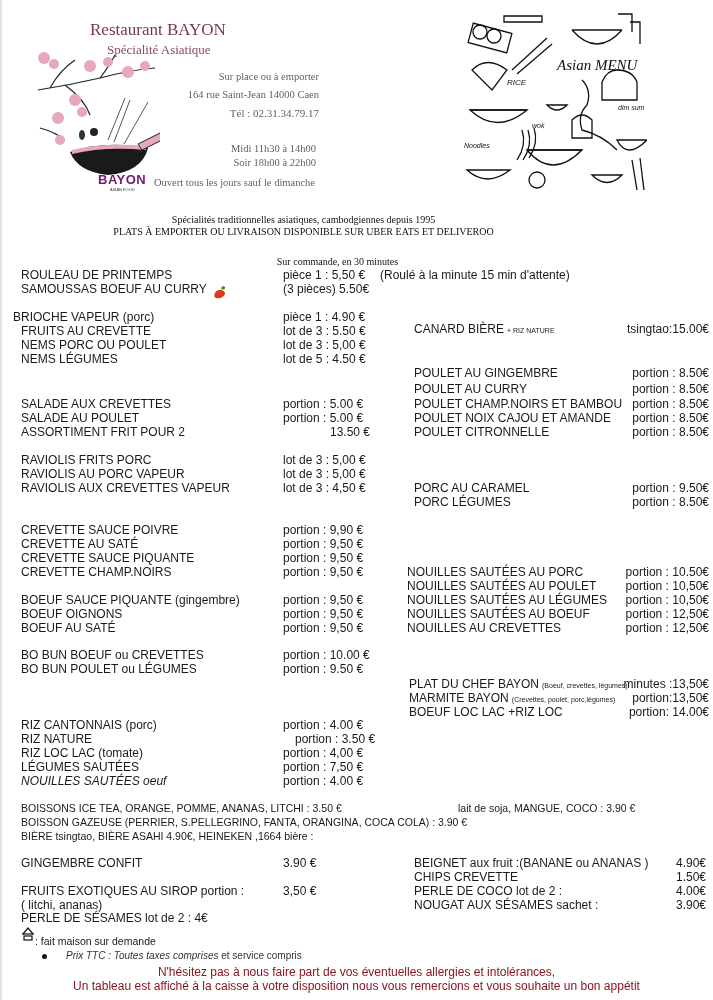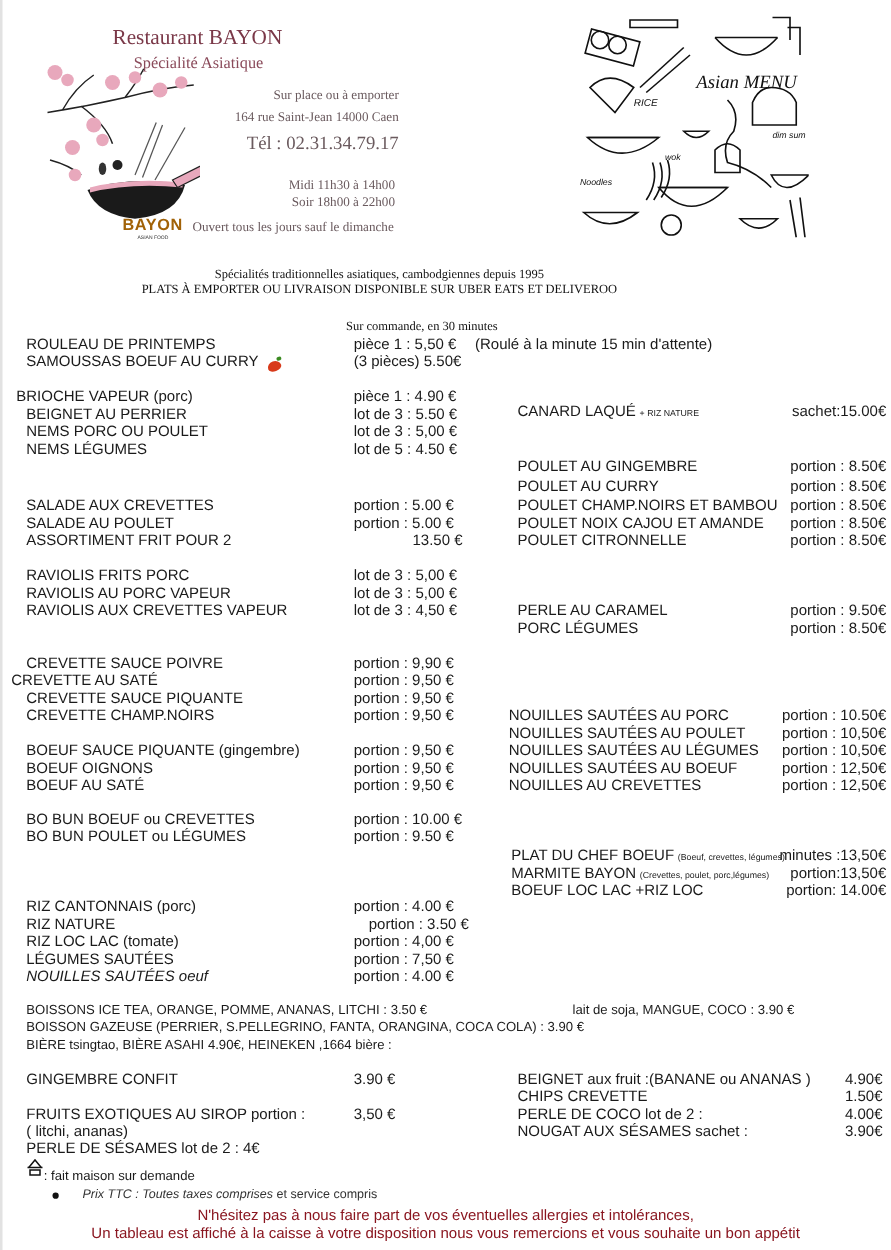--- a/index.html
+++ b/index.html
@@ -2,21 +2,21 @@
 <html><head>
 <meta charset="utf-8">
 <style>
   html, body { margin:0; padding:0; background:#ffffff; }
   body { width:713px; height:1000px; position:relative; overflow:hidden; font-family:"Liberation Sans", sans-serif; color:#1a1a1a; }
   .page-edge { position:absolute; left:0; top:0; width:2px; height:1000px; background:#e2e2e2; }
   .abs { position:absolute; white-space:nowrap; }
   .brand-title { left:90px; top:20px; font-size:17px; color:#7a3848; font-family:"Liberation Serif", serif; }
   .brand-sub { left:107px; top:42px; font-size:13px; color:#8a4a5a; font-family:"Liberation Serif", serif; }
   .info { font-family:"Liberation Serif", serif; font-size:10.5px; color:#6a5a5e; text-align:right; }
-  .logo-word { left:98px; top:172px; font-size:13px; font-weight:bold; color:#a16207; letter-spacing:0.5px; }
+  .logo-word { left:98px; top:172px; font-size:13px; font-weight:bold; color:#701a75; letter-spacing:0.5px; }
   .logo-tag { left:110px; top:187px; font-size:4px; color:#333; }
   .intro { left:0; width:607px; text-align:center; font-family:"Liberation Serif", serif; font-size:10px; color:#111; }
   .row { font-size:12px; line-height:14px; }
   .small { font-size:7px; }
   .drink { font-size:10.5px; }
   .red { color:#8a1620; }
   .chili { display:inline-block; width:11px; height:8px; background:#d83a1a; border-radius:50% 50% 50% 50% / 60% 60% 40% 40%; transform:rotate(-20deg); vertical-align:middle; position:relative; }
   .chili::after { content:""; position:absolute; right:-2px; top:-2px; width:4px; height:3px; background:#3a8a20; border-radius:2px; }
 </style>
 </head>
@@ -54,21 +54,21 @@
     <path d="M42 110 Q75 102 116 106 L116 110 Q75 106 42 114 Z" fill="#e8a8bc"></path>
     <path d="M108 104 L140 88 L144 94 L112 110 Z" fill="#e8a8bc" stroke="#222" stroke-width="1"></path>
     <circle cx="64" cy="92" r="4" fill="#222"></circle>
     <ellipse cx="52" cy="95" rx="3" ry="5" fill="#333"></ellipse>
   </svg>
 </div>
 <div class="abs brand-title">Restaurant BAYON</div>
 <div class="abs brand-sub">Spécialité Asiatique</div>
 <div class="abs info" style="right:394px;top:71px;">Sur place ou à emporter</div>
 <div class="abs info" style="right:394px;top:89px;">164 rue Saint-Jean 14000  Caen</div>
-<div class="abs info" style="right:394px;top:107px;font-size:15px;">Tél : 02.31.34.79.17</div>
+<div class="abs info" style="right:394px;top:107px;font-size:11px;">Tél : 02.31.34.79.17</div>
 <div class="abs info" style="right:397px;top:143px;">Midi 11h30 à 14h00</div>
 <div class="abs info" style="right:397px;top:157px;">Soir 18h00 à 22h00</div>
 <div class="abs info" style="left:154px;top:177px;text-align:left;">Ouvert tous les jours sauf le dimanche</div>
 <div class="abs logo-word">BAYON</div>
 <div class="abs logo-tag">ASIAN FOOD</div>
 
 <div style="position:absolute;left:462px;top:10px;width:185px;height:180px;">
   <svg width="185" height="180" viewBox="0 0 185 180">
     <g stroke="#111" stroke-width="1.3" fill="none">
       <rect x="8" y="18" width="40" height="20" transform="rotate(15 28 28)"></rect>
@@ -111,41 +111,41 @@
 
 <div id="left-col">
     <div class="abs row" style="left:21px;top:268px;">ROULEAU DE PRINTEMPS</div>
     <div class="abs row" style="left:283px;top:268px;text-align:right;">pièce 1 : 5,50 €</div>
     <div class="abs row" style="left:380px;top:268px;">(Roulé à la minute 15 min d'attente)</div>
     <div class="abs row" style="left:21px;top:282px;">SAMOUSSAS BOEUF AU CURRY</div>
     <span class="abs" style="left:214px;top:284px;"><span class="chili"></span></span>
     <div class="abs row" style="left:283px;top:282px;">(3 pièces) 5.50€</div>
     <div class="abs row" style="left:13px;top:310px;">BRIOCHE VAPEUR (porc)</div>
     <div class="abs row" style="left:283px;top:310px;">pièce 1 : 4.90 €</div>
-    <div class="abs row" style="left:21px;top:324px;">BEIGNET AU PERRIER</div>
+    <div class="abs row" style="left:21px;top:324px;">FRUITS AU CREVETTE</div>
     <div class="abs row" style="left:283px;top:324px;">lot de 3 : 5.50 €</div>
     <div class="abs row" style="left:21px;top:338px;">NEMS PORC OU POULET</div>
     <div class="abs row" style="left:283px;top:338px;">lot de 3 : 5,00 €</div>
     <div class="abs row" style="left:21px;top:352px;">NEMS LÉGUMES</div>
     <div class="abs row" style="left:283px;top:352px;">lot de 5 : 4.50 €</div>
     <div class="abs row" style="left:21px;top:397px;">SALADE AUX CREVETTES</div>
     <div class="abs row" style="left:283px;top:397px;">portion  :  5.00 €</div>
     <div class="abs row" style="left:21px;top:411px;">SALADE AU POULET</div>
     <div class="abs row" style="left:283px;top:411px;">portion  :  5.00 €</div>
     <div class="abs row" style="left:21px;top:425px;text-align:right;">ASSORTIMENT FRIT POUR 2</div>
     <div class="abs row" style="left:330px;top:425px;">13.50 €</div>
     <div class="abs row" style="left:21px;top:453px;">RAVIOLIS FRITS PORC</div>
     <div class="abs row" style="left:283px;top:453px;">lot de 3 : 5,00 €</div>
     <div class="abs row" style="left:21px;top:467px;">RAVIOLIS AU PORC VAPEUR</div>
     <div class="abs row" style="left:283px;top:467px;">lot de 3 : 5,00 €</div>
     <div class="abs row" style="left:21px;top:481px;">RAVIOLIS AUX CREVETTES VAPEUR</div>
     <div class="abs row" style="left:283px;top:481px;">lot de 3 : 4,50 €</div>
     <div class="abs row" style="left:21px;top:523px;">CREVETTE SAUCE POIVRE</div>
     <div class="abs row" style="left:283px;top:523px;">portion  : 9,90 €</div>
-    <div class="abs row" style="left:9px;top:537px;">CREVETTE AU SATÉ</div>
+    <div class="abs row" style="left:21px;top:537px;">CREVETTE AU SATÉ</div>
     <div class="abs row" style="left:283px;top:537px;">portion  : 9,50 €</div>
     <div class="abs row" style="left:21px;top:551px;">CREVETTE SAUCE PIQUANTE</div>
     <div class="abs row" style="left:283px;top:551px;">portion  : 9,50 €</div>
     <div class="abs row" style="left:21px;top:565px;">CREVETTE CHAMP.NOIRS</div>
     <div class="abs row" style="left:283px;top:565px;">portion  : 9,50 €</div>
     <div class="abs row" style="left:21px;top:593px;">BOEUF SAUCE PIQUANTE  (gingembre)</div>
     <div class="abs row" style="left:283px;top:593px;">portion : 9,50 €</div>
     <div class="abs row" style="left:21px;top:607px;">BOEUF OIGNONS</div>
     <div class="abs row" style="left:283px;top:607px;">portion : 9,50 €</div>
     <div class="abs row" style="left:21px;top:621px;">BOEUF AU SATÉ</div>
@@ -160,47 +160,47 @@
     <div class="abs row" style="left:283px;top:732px;padding-left:12px;">portion :  3.50 €</div>
     <div class="abs row" style="left:21px;top:746px;">RIZ LOC LAC (tomate)</div>
     <div class="abs row" style="left:283px;top:746px;">portion  : 4,00 €</div>
     <div class="abs row" style="left:21px;top:760px;">LÉGUMES SAUTÉES</div>
     <div class="abs row" style="left:283px;top:760px;">portion  : 7,50 €</div>
     <div class="abs row" style="left:21px;top:774px;font-style:italic;">NOUILLES SAUTÉES oeuf</div>
     <div class="abs row" style="left:283px;top:774px;">portion : 4.00 €</div>
   </div>
 
 <div id="right-col">
-    <div class="abs row" style="left:414px;top:322px;"><span>CANARD LAQUÉ</span><span class="small" style="margin-left: 3px;">+ RIZ NATURE</span></div>
-    <div class="abs row" style="right:4px;top:322px;text-align:right;">sachet:15.00€</div>
+    <div class="abs row" style="left:414px;top:322px;"><span>CANARD BIÈRE</span><span class="small" style="margin-left: 3px;">+ RIZ NATURE</span></div>
+    <div class="abs row" style="right:4px;top:322px;text-align:right;">tsingtao:15.00€</div>
     <div class="abs row" style="left:414px;top:366px;"><span>POULET AU GINGEMBRE</span></div>
     <div class="abs row" style="right:4px;top:366px;text-align:right;">portion : 8.50€</div>
     <div class="abs row" style="left:414px;top:382px;"><span>POULET AU CURRY</span></div>
     <div class="abs row" style="right:4px;top:382px;text-align:right;">portion : 8.50€</div>
     <div class="abs row" style="left:414px;top:397px;"><span>POULET CHAMP.NOIRS ET BAMBOU</span></div>
     <div class="abs row" style="right:4px;top:397px;text-align:right;">portion : 8.50€</div>
     <div class="abs row" style="left:414px;top:411px;"><span>POULET NOIX CAJOU ET AMANDE</span></div>
     <div class="abs row" style="right:4px;top:411px;text-align:right;">portion : 8.50€</div>
     <div class="abs row" style="left:414px;top:425px;"><span>POULET CITRONNELLE</span></div>
     <div class="abs row" style="right:4px;top:425px;text-align:right;">portion : 8.50€</div>
-    <div class="abs row" style="left:414px;top:481px;"><span>PERLE AU CARAMEL</span></div>
+    <div class="abs row" style="left:414px;top:481px;"><span>PORC AU CARAMEL</span></div>
     <div class="abs row" style="right:4px;top:481px;text-align:right;">portion : 9.50€</div>
     <div class="abs row" style="left:414px;top:495px;"><span>PORC LÉGUMES</span></div>
     <div class="abs row" style="right:4px;top:495px;text-align:right;">portion : 8.50€</div>
     <div class="abs row" style="left:407px;top:565px;"><span>NOUILLES SAUTÉES AU PORC</span></div>
     <div class="abs row" style="right:4px;top:565px;text-align:right;">portion : 10.50€</div>
     <div class="abs row" style="left:407px;top:579px;"><span>NOUILLES SAUTÉES AU POULET</span></div>
     <div class="abs row" style="right:4px;top:579px;text-align:right;">portion : 10,50€</div>
     <div class="abs row" style="left:407px;top:593px;"><span>NOUILLES SAUTÉES AU LÉGUMES</span></div>
     <div class="abs row" style="right:4px;top:593px;text-align:right;">portion : 10,50€</div>
     <div class="abs row" style="left:407px;top:607px;"><span>NOUILLES SAUTÉES AU BOEUF</span></div>
     <div class="abs row" style="right:4px;top:607px;text-align:right;">portion : 12,50€</div>
     <div class="abs row" style="left:407px;top:621px;"><span>NOUILLES AU CREVETTES</span></div>
     <div class="abs row" style="right:4px;top:621px;text-align:right;">portion : 12,50€</div>
-    <div class="abs row" style="left:409px;top:677px;"><span>PLAT DU CHEF BOEUF</span><span class="small" style="margin-left: 3px;">(Boeuf, crevettes, légumes)</span></div>
+    <div class="abs row" style="left:409px;top:677px;"><span>PLAT DU CHEF BAYON</span><span class="small" style="margin-left: 3px;">(Boeuf, crevettes, légumes)</span></div>
     <div class="abs row" style="right:4px;top:677px;text-align:right;">minutes :13,50€</div>
     <div class="abs row" style="left:409px;top:691px;"><span>MARMITE BAYON</span><span class="small" style="margin-left: 3px;">(Crevettes, poulet, porc,légumes)</span></div>
     <div class="abs row" style="right:4px;top:691px;text-align:right;">portion:13,50€</div>
     <div class="abs row" style="left:409px;top:705px;"><span>BOEUF LOC LAC +RIZ LOC</span></div>
     <div class="abs row" style="right:4px;top:705px;text-align:right;">portion: 14.00€</div>
   </div>
 
 <div class="abs drink" style="left:21px;top:802px;">BOISSONS ICE TEA, ORANGE, POMME, ANANAS, LITCHI : 3.50 €</div>
 <div class="abs drink" style="left:458px;top:802px;">lait de soja, MANGUE, COCO : 3.90 €</div>
 <div class="abs drink" style="left:21px;top:816px;">BOISSON GAZEUSE (PERRIER, S.PELLEGRINO, FANTA, ORANGINA, COCA COLA) : 3.90 €</div>

